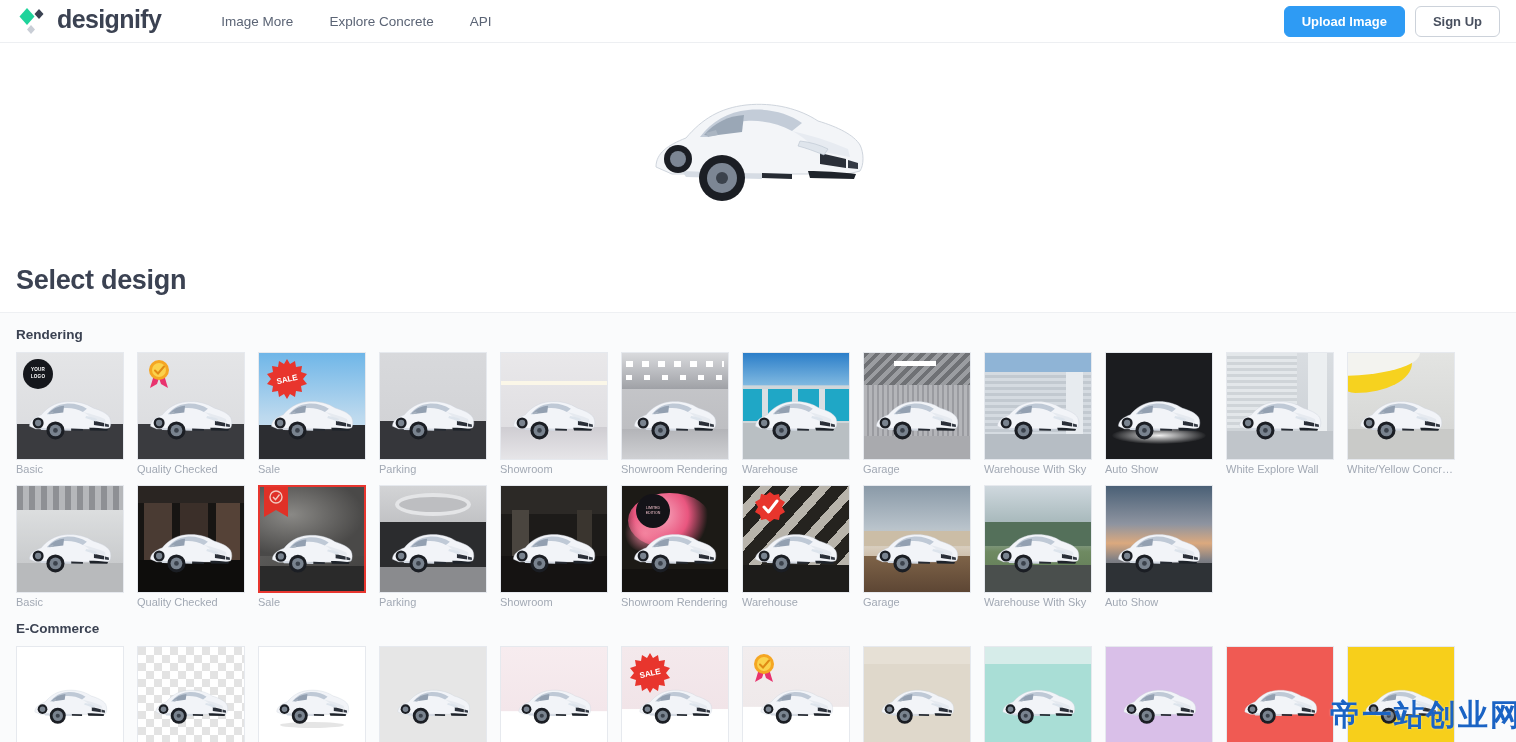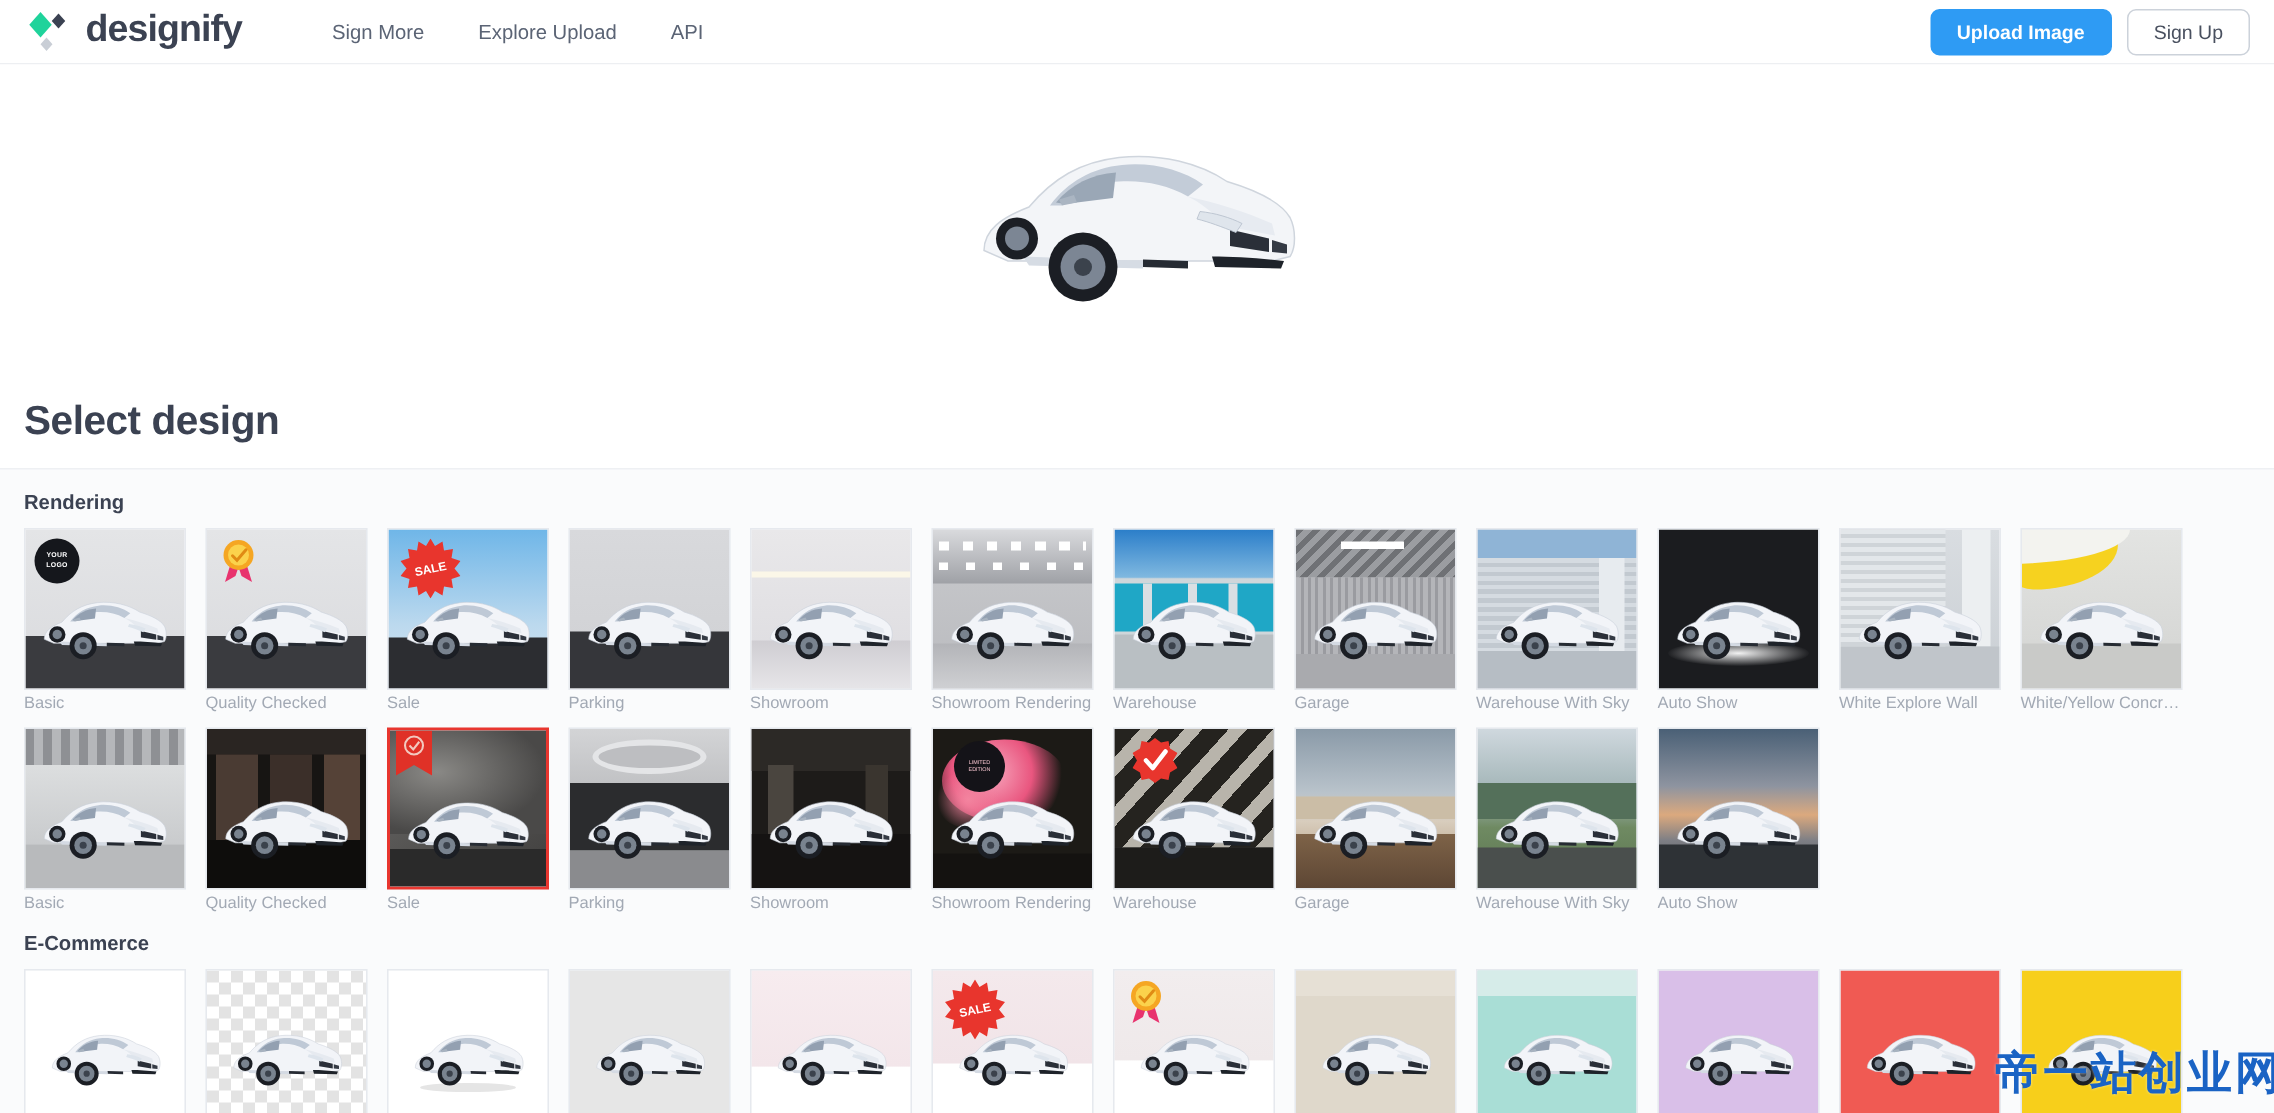--- a/index.html
+++ b/index.html
@@ -36,21 +36,21 @@
   .header-actions {
     position:absolute; right:16px; top:0; height:43px;
     display:flex; align-items:center; gap:10px;
   }
   .btn {
     font-size:13px; font-weight:bold; border-radius:6px;
     padding:8px 17px; cursor:pointer; white-space:nowrap;
     line-height:1;
   }
   .btn-primary { background:#2e9bf4; color:#fff; border:1px solid #2e9bf4; }
-  .btn-outline { background:#fff; color:#49505f; border:1px solid #ccd2da; font-weight:normal; }
+  .btn-outline { background:#fff; color:#49505f; border:1px solid #ccd2da; font-weight:bold; }
 
   
   .hero {
     height:196px;
     background:#fff;
     display:flex; align-items:center; justify-content:center;
     position:relative;
   }
   .hero-car { width:232px; height:132px; position:relative; }
 
@@ -134,22 +134,22 @@
       <svg viewBox="0 0 32 32" width="32" height="32">
         <path d="M11 3 L18.5 11.5 L11 20 L3.5 11.5 Z" fill="#1fd39b"></path>
         <path d="M23 4 L27.5 9 L23 14 L18.5 9 Z" fill="#3b4252"></path>
         <path d="M15 20 L19 24.5 L15 29 L11 24.5 Z" fill="#c9ced6"></path>
       </svg>
     </span>
     <span class="brand-name">designify</span>
   </div>
 
   <div class="nav">
-    <div class="nav-item">Sign More</div>
-    <div class="nav-item">Explore Upload</div>
+    <div class="nav-item">Image More</div>
+    <div class="nav-item">Explore Concrete</div>
     <div class="nav-item">API</div>
   </div>
 
   <div class="header-actions">
     <div class="btn btn-primary">Upload Image</div>
     <div class="btn btn-outline">Sign Up</div>
   </div>
 </div>
 
 <div class="hero">

